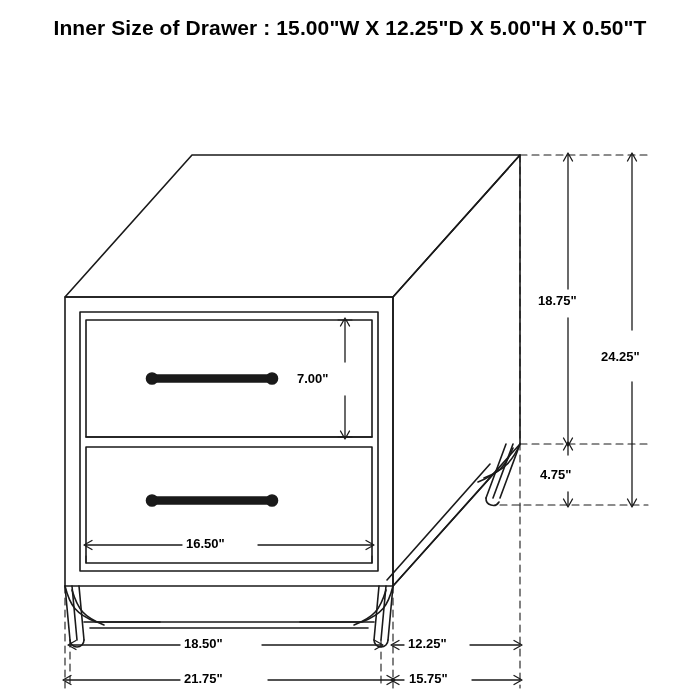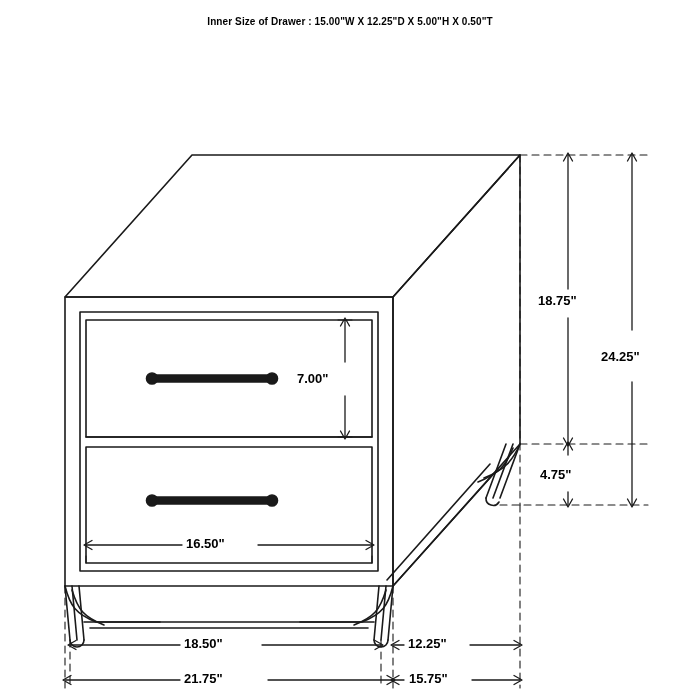--- a/index.html
+++ b/index.html
@@ -19,21 +19,21 @@
     position: relative;
     width: 700px;
     height: 700px;
   }
   .title {
     position: absolute;
     top: 16px;
     left: 0;
     width: 700px;
     text-align: center;
-    font-size: 10px;
+    font-size: 21px;
     font-weight: bold;
     letter-spacing: 0.1px;
     color: #000;
   }
   svg.diagram {
     position: absolute;
     top: 0;
     left: 0;
     width: 700px;
     height: 700px;

